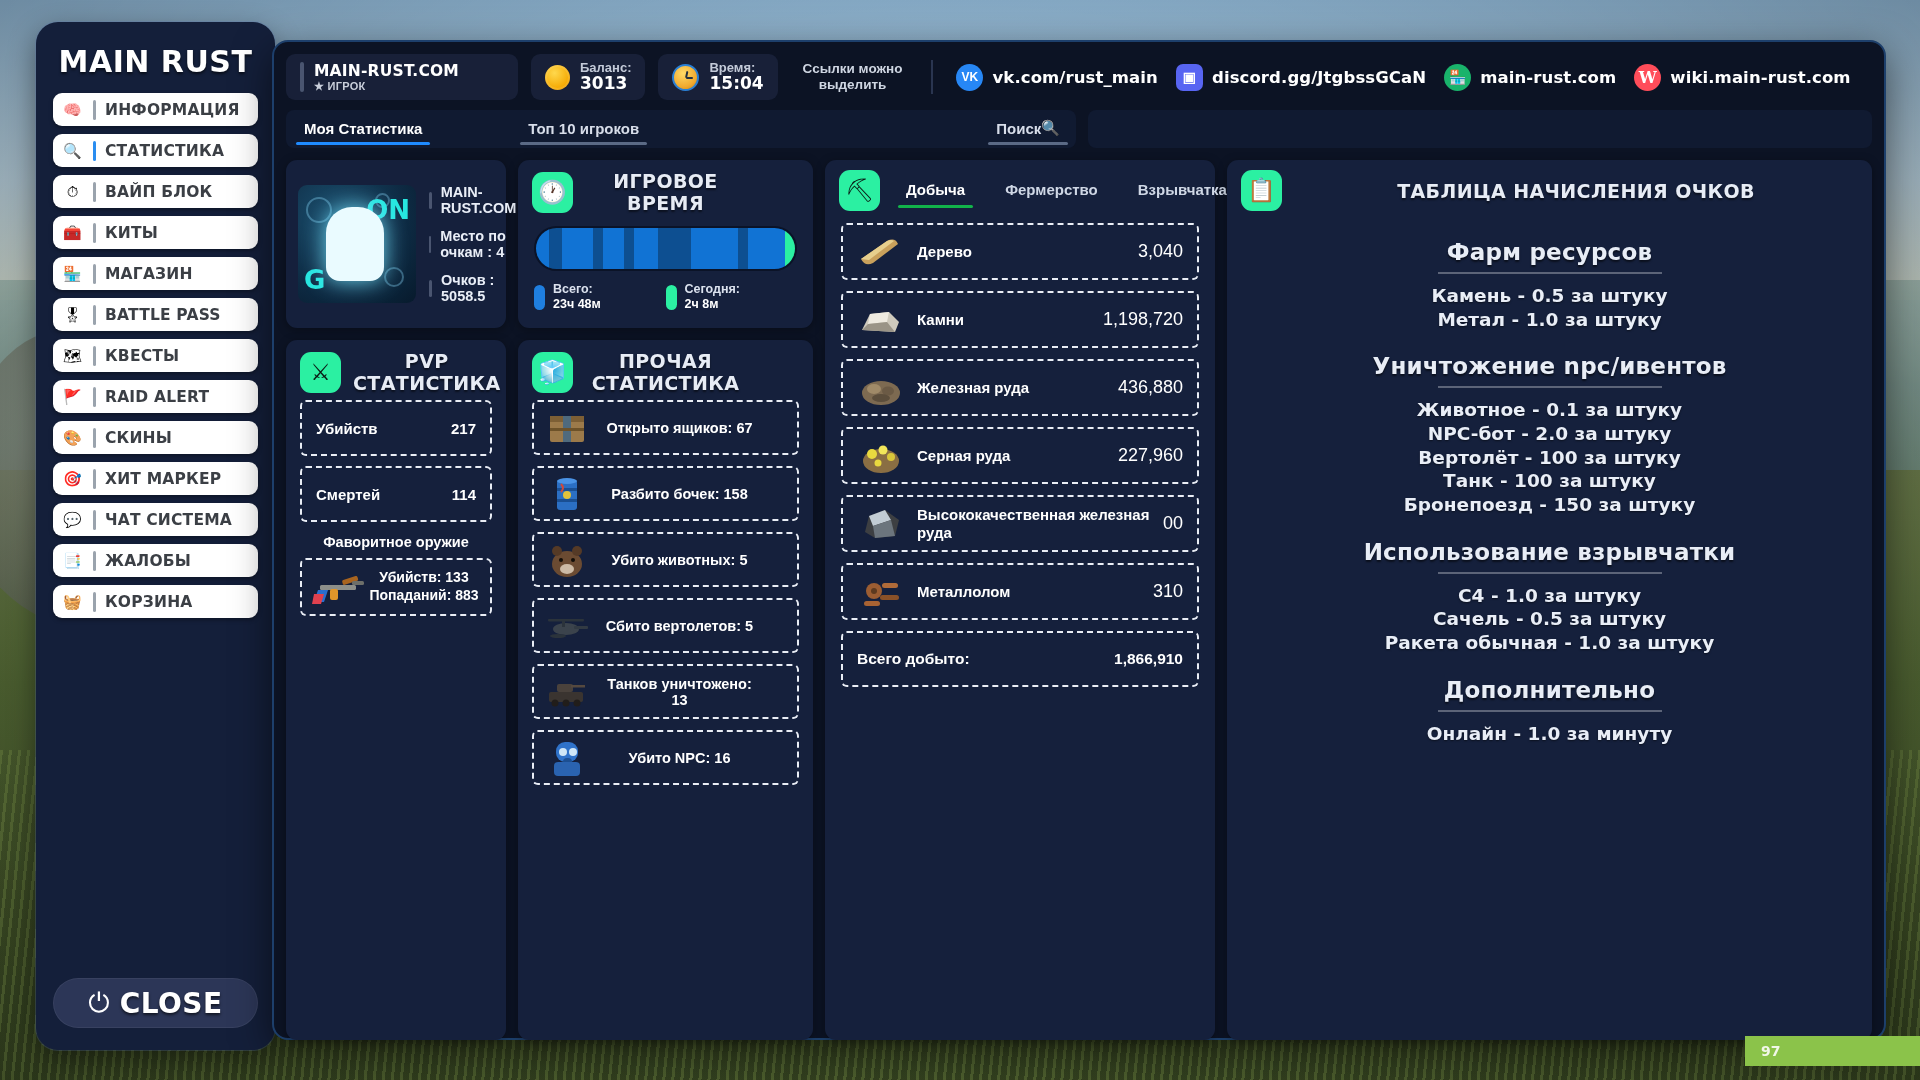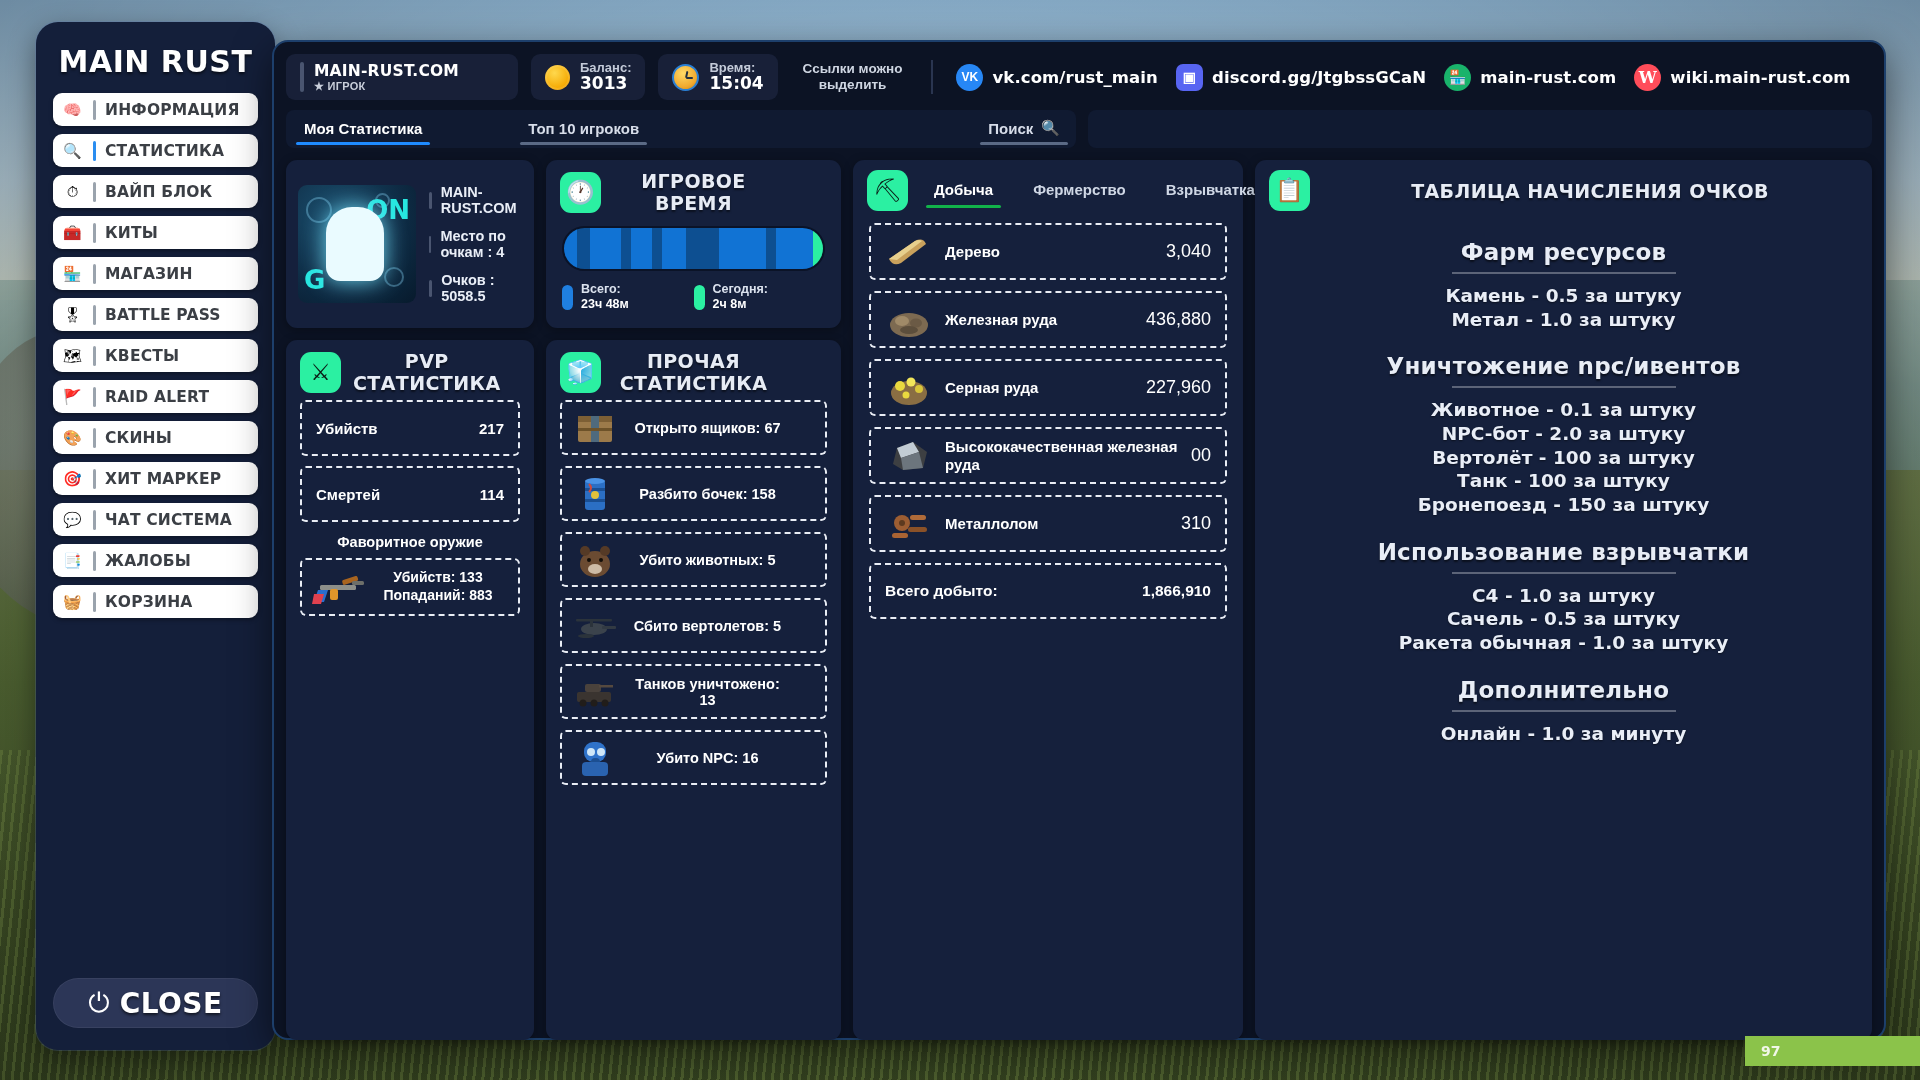--- a/index.html
+++ b/index.html
@@ -107,21 +107,21 @@
   
   #tabrow { display:flex; align-items:center; margin-top:10px; height:38px;
     background:#101a31; border-radius:8px; }
   .tab { position:relative; color:#d7dde9; font-size:15px; font-weight:700; cursor:pointer;
     padding:8px 18px 10px; }
   .tab.active { color:#fff; }
   .tab .ul { position:absolute; left:10px; right:10px; bottom:2px; height:3px;
     border-radius:2px; background:#2f6ea8; }
   .tab.active .ul { background:#1f8bff; }
   .tab.plain .ul { background:#5b6a85; }
-  #tab-search { margin-left:auto; display:flex; align-items:center; gap:8px; position:relative;
+  #tab-search { margin-left:auto; display:flex; align-items:center; position:relative;
     padding:8px 16px 10px; cursor:pointer; }
   #tab-search .ul { position:absolute; left:8px; right:8px; bottom:2px; height:3px; border-radius:2px; background:#5b6a85;}
   #tabrow-right { flex:1; }
 
   
   #content { display:flex; gap:12px; margin-top:12px; height:880px; }
   .col { display:flex; flex-direction:column; gap:12px; }
   .card { background:#15203c; border-radius:11px; position:relative;
     box-shadow: 0 2px 10px rgba(0,0,0,.35); }
   .card-head { display:flex; align-items:center; gap:12px; padding:10px 14px 6px; }
@@ -362,21 +362,21 @@
         <span class="tab-txt" style="color:#d7dde9;font-size:15px;font-weight:700;">Поиск</span>
         <span style="font-size:15px;">🔍</span>
         <span class="ul"></span>
       </div>
     </div>
     <div id="tabrow-right" style="margin-top:10px;height:38px;background:#101a31;border-radius:8px;"></div>
   </div>
 
   <div id="content">
 
-    <div class="col" style="width:248px;">
+    <div class="col" style="width:220px;">
       <div class="card" id="profile">
         <div id="avatar">
           <div class="bub" style="left:8px;top:12px;width:26px;height:26px;"></div>
           <div class="bub" style="right:12px;bottom:16px;width:20px;height:20px;"></div>
           <div class="bub" style="right:26px;top:8px;width:15px;height:15px;"></div>
           <div class="tagA">ON</div>
           <div class="tagB">G</div>
           <div class="hand"></div>
         </div>
         <div class="prof-lines">
@@ -563,20 +563,29 @@
             <div class="res-row">
               <span class="res-ico"><svg viewBox="0 0 48 40" width="48" height="40">
                   <path d="M4 27 L30 9 q8 -4 11 3 L16 31 q-8 4 -12 -4 Z" fill="#c9a15c"></path>
                   <path d="M4 27 L30 9 q4 -2 7 0 L12 28 Z" fill="#e7cf8d"></path>
                 </svg></span>
               <span class="res-nm">Дерево</span>
               <span class="res-vl">3,040</span>
             </div>
             <div class="res-row">
               <span class="res-ico"><svg viewBox="0 0 48 40" width="48" height="40">
+                  <path d="M5 30 L13 14 L32 12 L42 22 L38 32 Z" fill="#cfcabd"></path>
+                  <path d="M13 14 L32 12 L30 22 L11 24 Z" fill="#eeeae0"></path>
+                  <path d="M11 24 L30 22 L38 32 L5 30 Z" fill="#9a9487"></path>
+                </svg></span>
+              <span class="res-nm">Камни</span>
+              <span class="res-vl">1,198,720</span>
+            </div>
+            <div class="res-row">
+              <span class="res-ico"><svg viewBox="0 0 48 40" width="48" height="40">
                   <ellipse cx="24" cy="25" rx="19" ry="12" fill="#7d6a51"></ellipse>
                   <ellipse cx="17" cy="21" rx="7" ry="5" fill="#a08a68"></ellipse>
                   <ellipse cx="31" cy="23" rx="6" ry="4.5" fill="#6b5a45"></ellipse>
                   <ellipse cx="24" cy="30" rx="9" ry="4" fill="#5c4e3c"></ellipse>
                 </svg></span>
               <span class="res-nm">Железная руда</span>
               <span class="res-vl">436,880</span>
             </div>
             <div class="res-row">
               <span class="res-ico"><svg viewBox="0 0 48 40" width="48" height="40">

